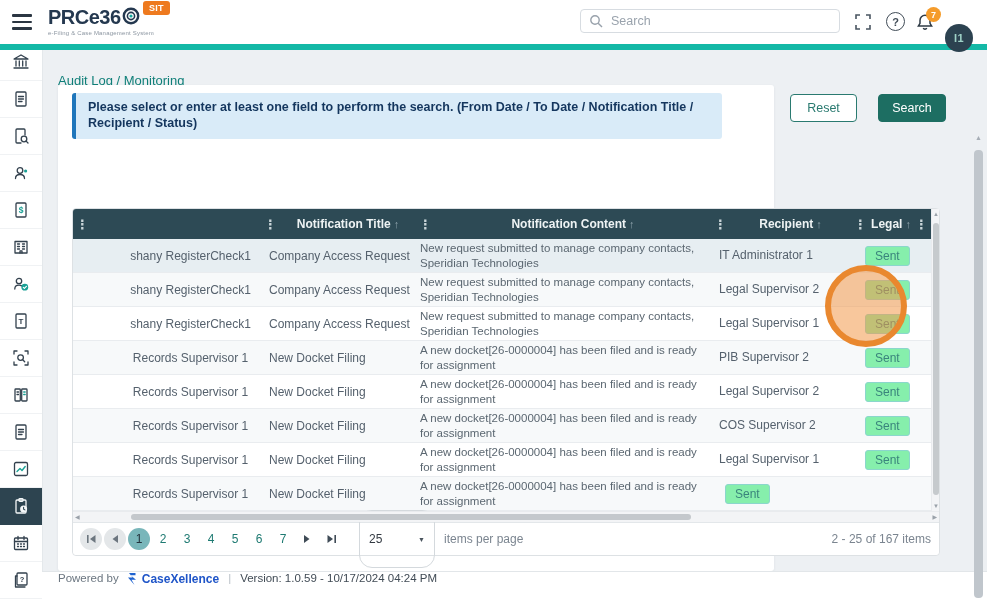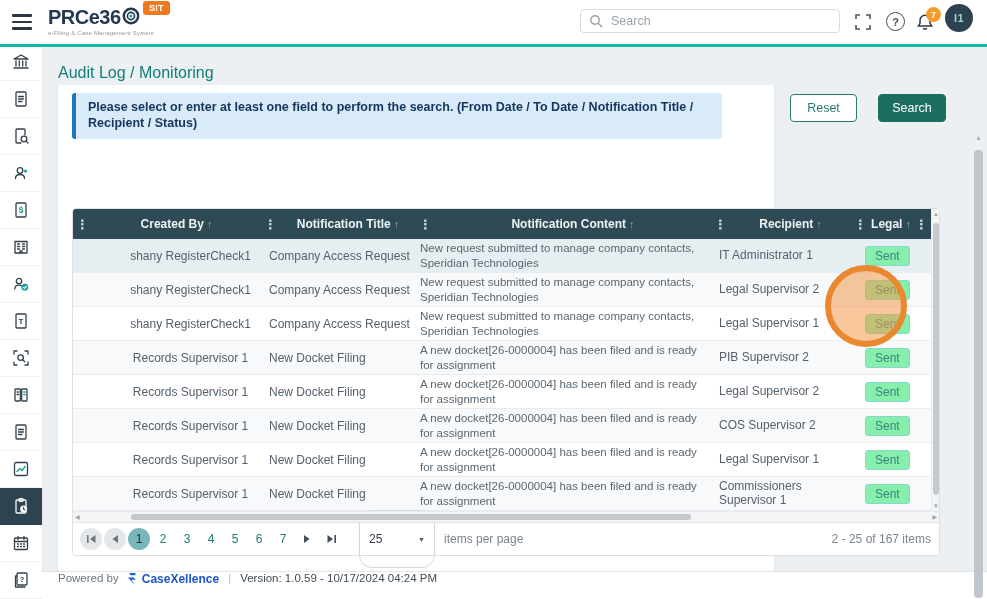--- a/index.html
+++ b/index.html
@@ -2,50 +2,50 @@
 <html><head>
 <meta charset="utf-8">
 <style>
   html,body{margin:0;padding:0;}
   body{
     width:987px;height:599px;position:relative;overflow:hidden;
     background:#edf0f3;font-family:"Liberation Sans","DejaVu Sans",sans-serif;
     -webkit-font-smoothing:antialiased;
   }
   
-  .topbar{position:absolute;top:0;left:0;right:0;height:44px;background:#fff;border-bottom:3px solid #14b8a6;z-index:20;}
+  .topbar{position:absolute;top:0;left:0;right:0;height:44px;background:#fff;border-bottom:6px solid #14b8a6;z-index:20;}
   .hamburger{position:absolute;left:12px;top:14px;width:20px;height:16px;display:flex;flex-direction:column;justify-content:space-between;cursor:pointer;}
   .hamburger span{display:block;height:2.6px;background:#2b3642;border-radius:1px;}
   .logo-wrap{position:absolute;left:48px;top:5px;cursor:pointer;}
   .logo-line{display:flex;align-items:center;}
   .logo-text{font-size:20px;font-weight:bold;color:#24384f;letter-spacing:-0.5px;}
   .logo-zero{margin-left:1px;margin-top:2px;}
   .logo-sub{font-size:6px;color:#8b95a0;margin-top:1px;letter-spacing:0.2px;}
   .env-badge{position:absolute;left:143px;top:1px;background:#ee7a1f;color:#fff;font-size:9px;font-weight:bold;
     padding:2px 6px;border-radius:3px;letter-spacing:0.3px;}
   .search-box{position:absolute;left:580px;top:9px;width:260px;height:24px;border:1px solid #d7dce1;border-radius:4px;
     display:flex;align-items:center;background:#fff;box-sizing:border-box;}
   .search-box svg{margin:0 6px 0 8px;}
   .search-box input{border:none;outline:none;flex:1;font-size:12.5px;color:#3c4650;font-family:inherit;background:transparent;}
   .search-box input::placeholder{color:#9aa3ad;}
   .top-icon{position:absolute;cursor:pointer;display:flex;align-items:center;justify-content:center;}
   .help-circle{width:19px;height:19px;border:1.5px solid #414c57;border-radius:50%;color:#414c57;
     font-size:11px;font-weight:bold;display:flex;align-items:center;justify-content:center;box-sizing:border-box;}
   .bell-badge{position:absolute;left:10px;top:-6px;width:15px;height:15px;background:#f59c2b;border-radius:50%;
     color:#fff;font-size:9px;font-weight:bold;display:flex;align-items:center;justify-content:center;}
-  .avatar{position:absolute;left:945px;top:4px;width:28px;height:28px;border-radius:50%;background:#2c4250;
+  .avatar{position:absolute;left:945px;top:24px;width:28px;height:28px;border-radius:50%;background:#2c4250;
     color:#9fd2c7;font-size:11px;font-weight:bold;display:flex;align-items:center;justify-content:center;
     letter-spacing:0.5px;cursor:pointer;}
   
   .sidebar{position:absolute;top:44px;left:0;bottom:0;width:42px;background:#fff;border-right:1px solid #e4e8eb;z-index:15;}
   .sidebar-item{height:36px;display:flex;align-items:center;justify-content:center;border-bottom:1px solid #f0f2f4;cursor:pointer;}
   .sidebar-item.active{background:#2d4450;border-bottom-color:#2d4450;}
   
   .main{position:absolute;left:42px;top:44px;right:0;bottom:0;}
-  .breadcrumb{position:absolute;left:16px;top:8px;height:41px;line-height:41px;font-size:16px;color:#0f7f78;font-weight:500;}
+  .breadcrumb{position:absolute;left:16px;top:16px;height:41px;line-height:41px;font-size:13px;color:#0f7f78;font-weight:500;}
   .card{position:absolute;left:16px;top:41px;width:716px;height:486px;background:#fff;border-radius:3px;
     box-shadow:0 1px 3px rgba(40,60,80,0.08);}
   .alert{position:absolute;left:14px;top:8px;width:650px;box-sizing:border-box;background:#d9ebf8;
     border-left:4px solid #1f76bb;border-radius:3px;padding:6px 12px 7px 12px;
     font-size:12.5px;font-weight:bold;color:#14365e;line-height:1.3;}
   .btn{position:absolute;top:9px;height:28px;border-radius:4px;font-size:12.5px;font-family:inherit;cursor:pointer;}
   .btn-reset{left:732px;width:67px;background:#fff;border:1px solid #2a7a70;color:#2a7a70;}
   .btn-search{left:820px;width:68px;background:#1d6e62;border:1px solid #1d6e62;color:#fff;}
   
   .grid-wrapper{position:absolute;left:14px;top:123px;width:866px;border:1px solid #dde1e4;border-radius:4px;background:#fff;}
@@ -327,21 +327,20 @@
     <div class="alert">Please select or enter at least one field to perform the search. (From Date / To Date / Notification Title / Recipient / Status)</div>
     <button class="btn btn-reset">Reset</button>
     <button class="btn btn-search">Search</button>
 
     <div class="grid-wrapper">
       <div class="grid-flex">
         <div class="grid-main">
           <div class="grid-header">
             <div class="hcell">
               <span class="kebab">⋮</span>
-              <span class="hlabel"><span>Created By</span><span class="sort-arrow">↑</span></span>
             </div>
             <div class="hcell">
               <span class="kebab">⋮</span>
               <span class="hlabel"><span>Notification Title</span><span class="sort-arrow">↑</span></span>
             </div>
             <div class="hcell">
               <span class="kebab">⋮</span>
               <span class="hlabel"><span>Notification Content</span><span class="sort-arrow">↑</span></span>
             </div>
             <div class="hcell">
@@ -401,21 +400,20 @@
     <div class="c-created">Records Supervisor 1</div>
     <div class="c-title">New Docket Filing</div>
     <div class="c-content">A new docket[26-0000004] has been filed and is ready for assignment</div>
     <div class="c-recipient">Legal Supervisor 1</div>
     <div class="c-status"><span class="badge-sent">Sent</span></div>
   </div>
               <div class="trow alt">
     <div class="c-created">Records Supervisor 1</div>
     <div class="c-title">New Docket Filing</div>
     <div class="c-content">A new docket[26-0000004] has been filed and is ready for assignment</div>
-    <div class="c-recipient">Commissioners Supervisor 1</div>
     <div class="c-status"><span class="badge-sent">Sent</span></div>
   </div>
             </div>
         </div>
         <div class="v-scroll">
           <div class="arr" style="top:1px;">▲</div>
           <div class="v-thumb"></div>
           <div class="arr" style="bottom:1px;">▼</div>
         </div>
       </div>

